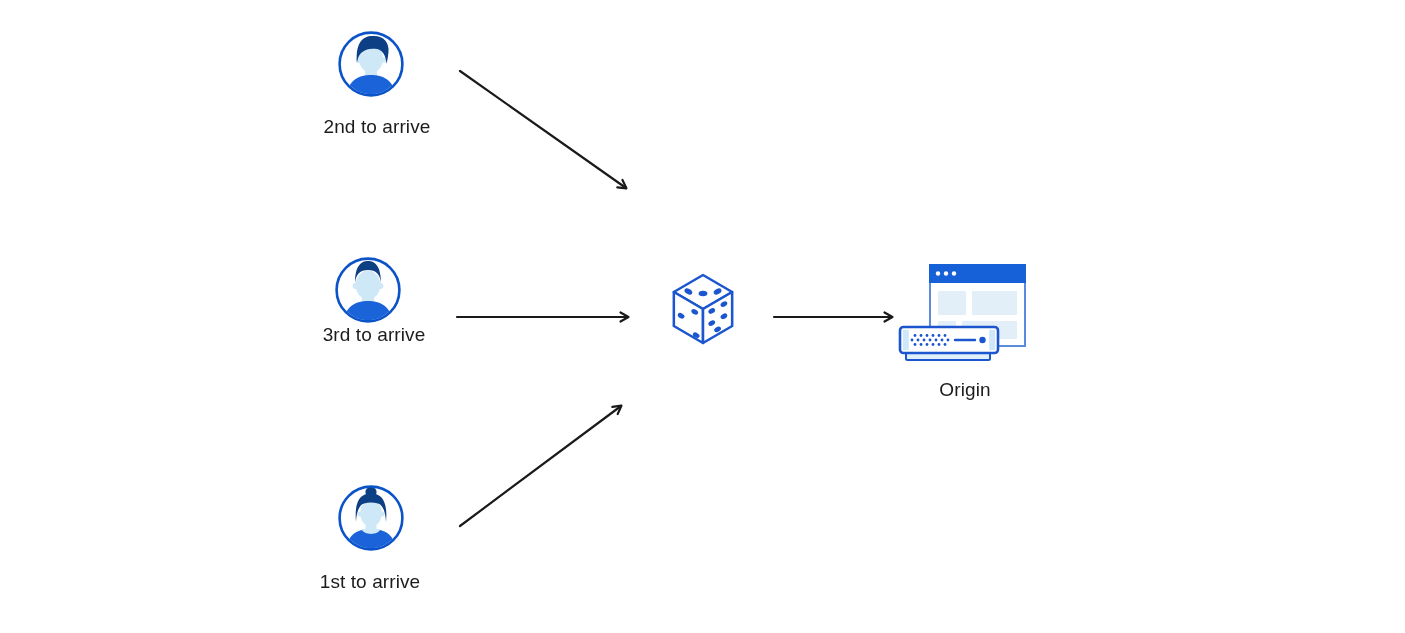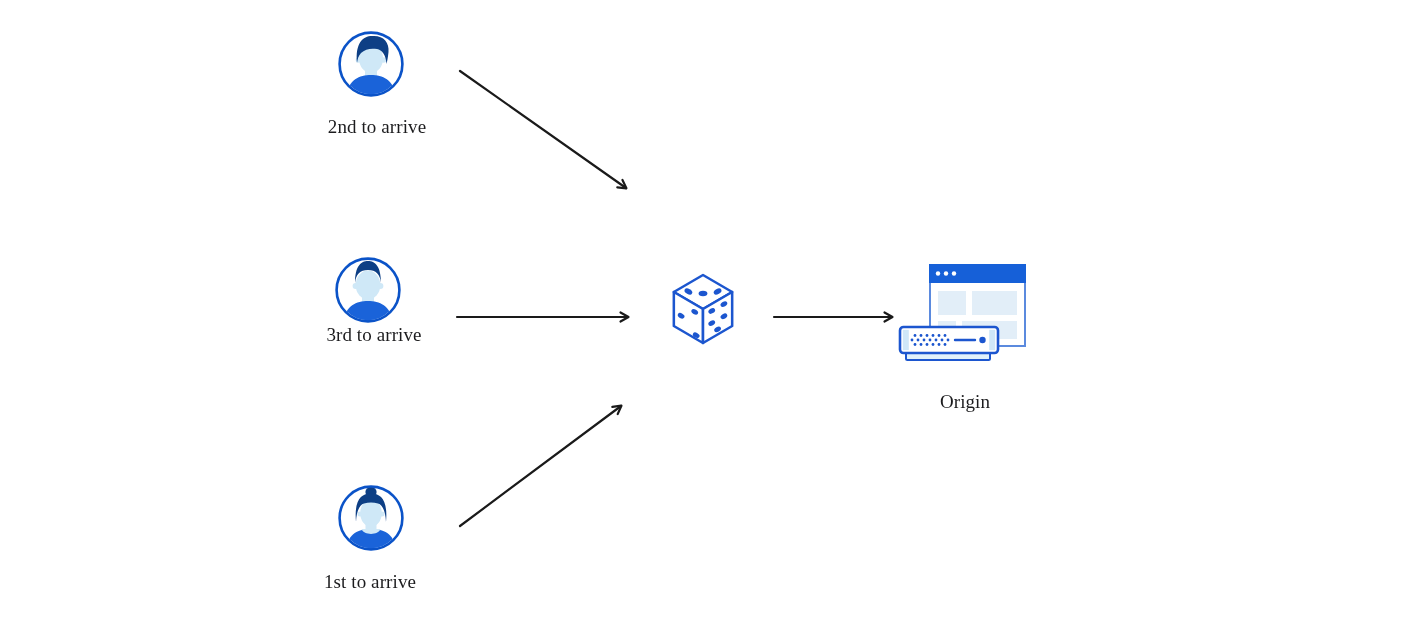--- a/index.html
+++ b/index.html
@@ -4,21 +4,20 @@
 <style>
   * { margin: 0; padding: 0; box-sizing: border-box; }
   html, body { background: #ffffff; }
   body { font-family: "Liberation Sans", "DejaVu Sans", sans-serif; }
   .canvas {
     position: relative;
     width: 1405px;
     height: 633px;
     background: #ffffff;
     overflow: hidden;
-    font-family: Liberation Serif, serif;
   }
   .abs { position: absolute; }
   .node-label {
     position: absolute;
     transform: translateX(-50%);
     font-size: 19px;
     line-height: 22px;
     color: #1c1c1e;
     white-space: nowrap;
     letter-spacing: 0.1px;
@@ -176,15 +175,15 @@
             <circle cx="34" cy="82.5" r="1.4"></circle>
             <circle cx="40" cy="82.5" r="1.4"></circle>
             <circle cx="46" cy="82.5" r="1.4"></circle>
             <circle cx="52" cy="82.5" r="1.4"></circle>
         </g>
         <line x1="62" y1="78" x2="82" y2="78" stroke="#1c56cf" stroke-width="2.4" stroke-linecap="round"></line>
         <circle cx="89.5" cy="78" r="3.2" fill="#1c56cf"></circle>
       </g>
     </svg>
   </div>
-  <div class="node-label" style="left:965px; top:379px;margin-top:12px;">Origin</div>
+  <div class="node-label" style="left:965px; top:379px;">Origin</div>
 
 </div>
 
 </body></html>

